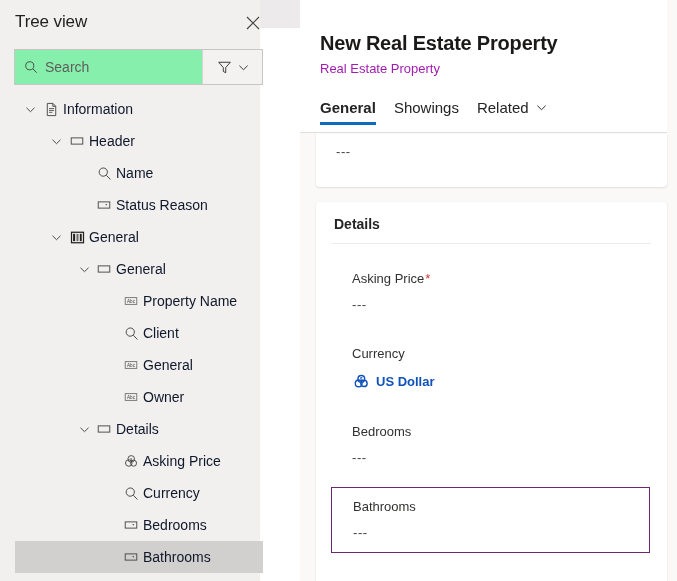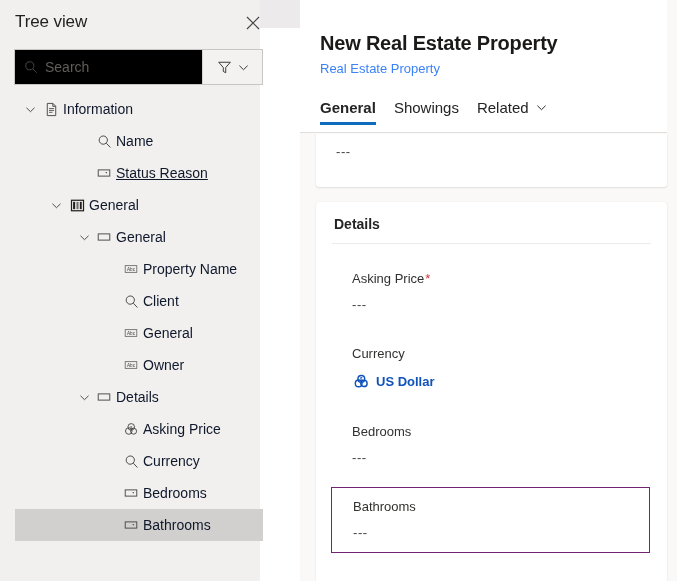--- a/index.html
+++ b/index.html
@@ -68,21 +68,21 @@
     width: 249px; height: 36px;
     border: 1px solid #c8c6c4;
     box-sizing: border-box;
     display: flex;
     background: #ffffff;
   }
   .search-box {
     flex: 0 0 188px;
     display: flex;
     align-items: center;
-    background: #000000;
+    background: #86efac;
     border-right: 1px solid #d6d4d2;
     box-sizing: border-box;
     padding-left: 9px;
     cursor: text;
   }
   .search-ph {
     font-size: 14px;
     color: #605e5c;
     margin-left: 7px;
   }
@@ -156,21 +156,21 @@
     left: 20px; top: 32px;
     font-size: 20px;
     font-weight: bold;
     color: #1b1a19;
     letter-spacing: -0.2px;
   }
   .form-subtitle {
     position: absolute;
     left: 20px; top: 61px;
     font-size: 13px;
-    color: #3b82f6;
+    color: #a21caf;
     text-align: right;
   }
   .tabs {
     position: absolute;
     left: 20px; top: 99px;
     display: flex;
     align-items: flex-start;
     gap: 18px;
   }
   .tab {
@@ -330,36 +330,49 @@
           <span class="ticon" style="left: 27px;">
             <svg width="15" height="15" viewBox="0 0 16 16">
               <path d="M3.5 1.5 H9.5 L12.5 4.5 V14.5 H3.5 Z" stroke="#484644" stroke-width="1" fill="none"></path>
               <path d="M9.4 1.6 V4.6 H12.4" stroke="#484644" stroke-width="1" fill="none"></path>
               <path d="M5.3 7 H10.7 M5.3 9 H10.7 M5.3 11 H9" stroke="#484644" stroke-width="0.9"></path>
             </svg>
           </span>
           <span class="tree-label" style="margin-left: 48px;">Information</span>
         </div>
         <div class="tree-row">
+          <span class="chev" style="left: 33px;">
+            <svg width="11" height="11" viewBox="0 0 12 12">
+              <path d="M1.6 4.1 L6 8.4 L10.4 4.1" stroke="#484644" stroke-width="1.05" fill="none"></path>
+            </svg>
+          </span>
+          <span class="ticon" style="left: 53px;">
+            <svg width="16" height="16" viewBox="0 0 18 18">
+              <rect x="2.5" y="5.5" width="13" height="7" stroke="#484644" stroke-width="1.05" fill="none"></rect>
+            </svg>
+          </span>
+          <span class="tree-label" style="margin-left: 74px;">Header</span>
+        </div>
+        <div class="tree-row">
           <span class="ticon" style="left: 80px;">
             <svg width="15" height="15" viewBox="0 0 16 16">
               <circle cx="6.7" cy="6.5" r="4.4" stroke="#484644" stroke-width="1.05" fill="none"></circle>
               <path d="M10.0 9.9 L14.3 14.4" stroke="#484644" stroke-width="1.05" fill="none"></path>
             </svg>
           </span>
           <span class="tree-label" style="margin-left: 101px;">Name</span>
         </div>
         <div class="tree-row">
           <span class="ticon" style="left: 80px;">
             <svg width="16" height="16" viewBox="0 0 18 18">
               <rect x="2.5" y="5.5" width="13" height="7" stroke="#484644" stroke-width="1.05" fill="none"></rect>
               <path d="M10.6 8.0 L12.5 8.0 L11.55 9.9 Z" fill="#484644"></path>
             </svg>
           </span>
-          <span class="tree-label" style="margin-left: 101px; text-decoration: underline;">Status Reason</span>
+          <span class="tree-label" style="margin-left: 101px;">Status Reason</span>
         </div>
         <div class="tree-row">
           <span class="chev" style="left: 33px;">
             <svg width="11" height="11" viewBox="0 0 12 12">
               <path d="M1.6 4.1 L6 8.4 L10.4 4.1" stroke="#484644" stroke-width="1.05" fill="none"></path>
             </svg>
           </span>
           <span class="ticon" style="left: 53px;">
             <svg width="15" height="15" viewBox="0 0 16 16">
               <rect x="1.6" y="2.4" width="12.8" height="11.2" stroke="#201f1e" stroke-width="1.3" fill="none"></rect>

